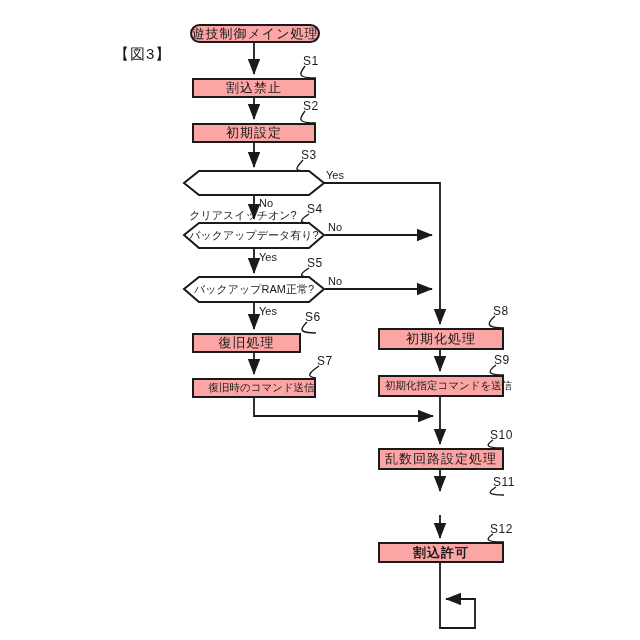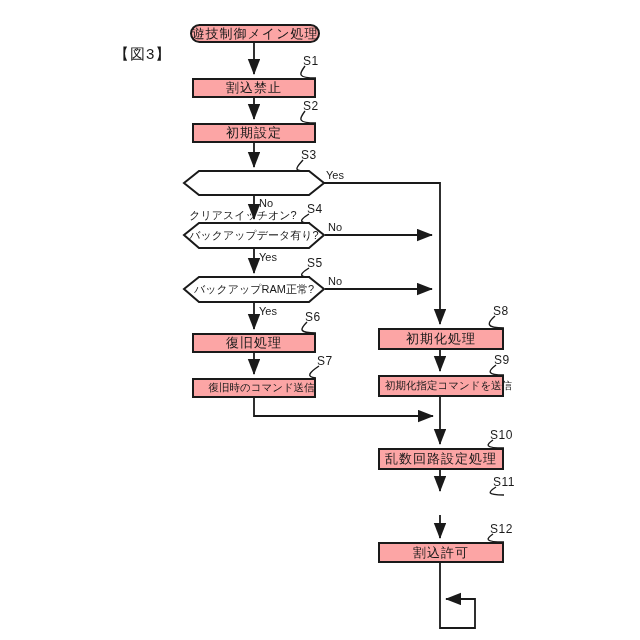--- a/index.html
+++ b/index.html
@@ -84,27 +84,27 @@
 
   <div class="node oval" style="left:190px;top:24px;width:130px;height:19px;">遊技制御メイン処理</div>
 
   <div class="node" style="left:192px;top:78px;width:124px;height:20px;">割込禁止</div>
   <div class="node" style="left:192px;top:123px;width:124px;height:20px;">初期設定</div>
 
   <div class="node hex" style="left:185px;top:171px;width:116px;height:40px;margin-top:24px;">クリアスイッチオン?</div>
   <div class="node hex" style="left:188px;top:223px;width:132px;height:25px;">バックアップデータ有り?</div>
   <div class="node hex" style="left:188px;top:277px;width:132px;height:25px;">バックアップRAM正常?</div>
 
-  <div class="node" style="left:192px;top:333px;width:124px;height:20px;">復旧処理</div>
+  <div class="node" style="left:192px;top:333px;width:109px;height:20px;">復旧処理</div>
   <div class="node small" style="left:192px;top:378px;width:124px;height:20px;">復旧時のコマンド送信</div>
 
   <div class="node" style="left:378px;top:328px;width:126px;height:22px;">初期化処理</div>
   <div class="node small" style="left:378px;top:375px;width:126px;height:22px;">初期化指定コマンドを送信</div>
   <div class="node" style="left:378px;top:448px;width:126px;height:22px;">乱数回路設定処理</div>
-  <div class="node" style="left:378px;top:542px;width:126px;height:21px;">割込許可</div>
+  <div class="node" style="left:378px;top:542px;width:126px;height:21px;font-weight:bold;">割込許可</div>
 
   <div class="step-label" style="left:303px;top:54px;">S1</div>
   <div class="step-label" style="left:303px;top:99px;">S2</div>
   <div class="step-label" style="left:301px;top:148px;">S3</div>
   <div class="step-label" style="left:307px;top:202px;">S4</div>
   <div class="step-label" style="left:307px;top:256px;">S5</div>
   <div class="step-label" style="left:305px;top:310px;">S6</div>
   <div class="step-label" style="left:317px;top:354px;">S7</div>
   <div class="step-label" style="left:493px;top:304px;">S8</div>
   <div class="step-label" style="left:494px;top:353px;">S9</div>

